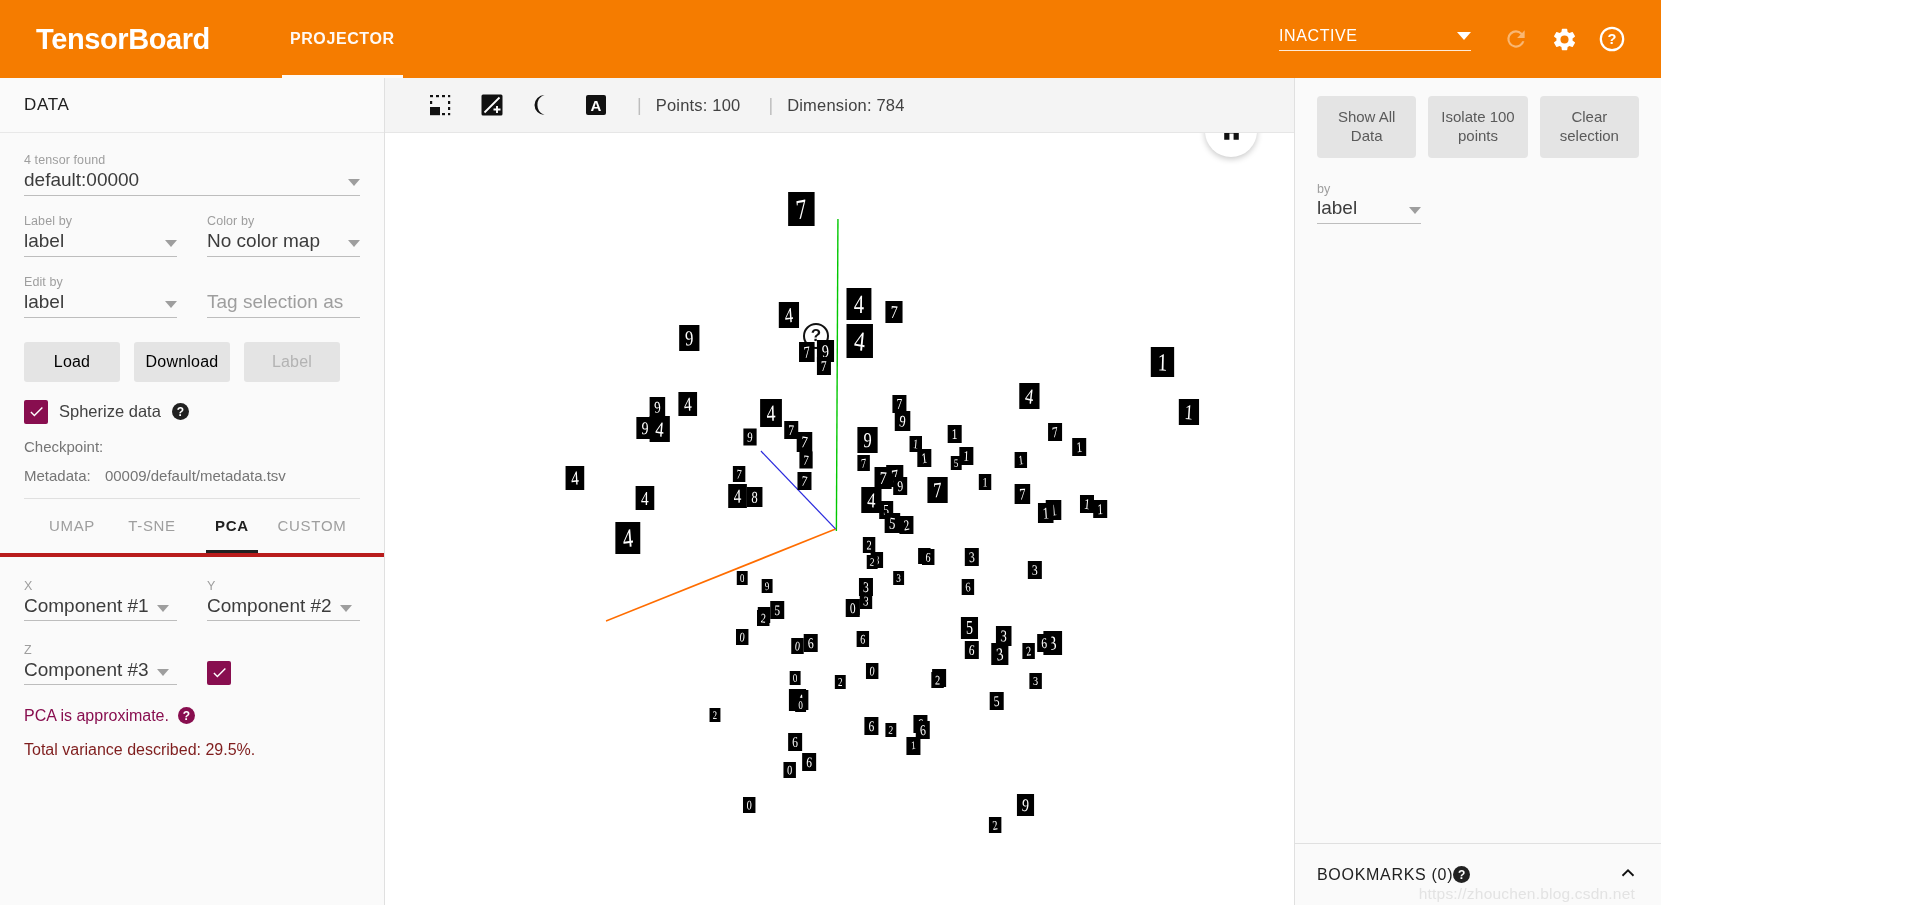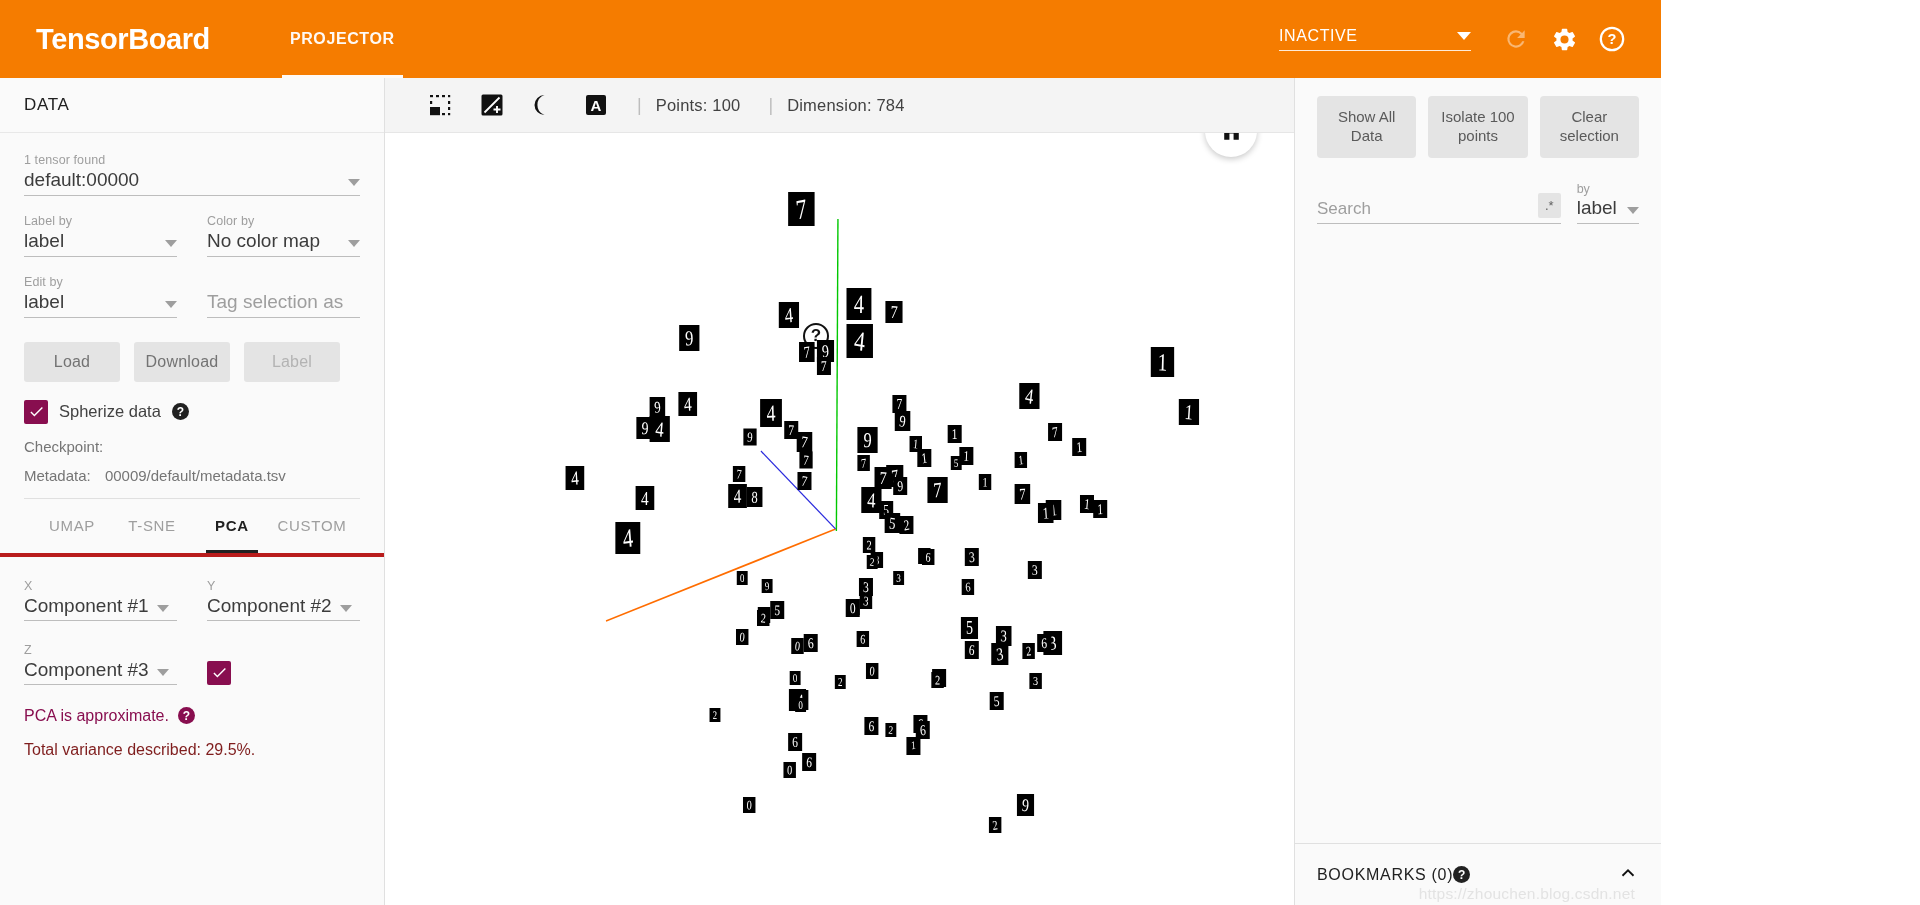--- a/index.html
+++ b/index.html
@@ -78,21 +78,21 @@
   .tri {
     margin-left: auto; width: 0; height: 0;
     border-left: 6px solid transparent; border-right: 6px solid transparent;
     border-top: 7px solid #9e9e9e; margin-bottom: 5px;
   }
   .row2 { display: flex; gap: 30px; }
   .row2 > .field { flex: 1; }
 
   .btn-row { display: flex; gap: 14px; margin: 6px 0 18px 0; }
   .mbtn {
-    background: #e4e4e4; border: none; border-radius: 3px; color: #737373;
+    background: #e4e4e4; border: none; border-radius: 3px; color: #000000;
     font-size: 16px; font-family: inherit; padding: 11px 0; width: 96px;
     cursor: pointer; letter-spacing: .2px;
   }
   .mbtn.disabled { color: #b3b3b3; cursor: default; }
 
   .check-row { display: flex; align-items: center; gap: 11px; margin-bottom: 14px; }
   .cb {
     width: 24px; height: 24px; background: #880e4f; border-radius: 2px;
     display: flex; align-items: center; justify-content: center; cursor: pointer;
   }
@@ -237,21 +237,21 @@
   </div>
 
   <div class="body">
 
     <div class="left">
       <div class="panel-head">DATA</div>
 
       <div class="left-body">
 
         <div class="field">
-          <span class="field-label">1 tensor found</span>
+          <span class="field-label">4 tensor found</span>
           <div class="field-ctl">
             <span class="v">default:00000</span>
             <span class="tri"></span>
           </div>
         </div>
 
         <div class="row2">
           <div class="field">
             <span class="field-label">Label by</span>
             <div class="field-ctl">
@@ -841,24 +841,20 @@
       </div>
     </div>
 
     <div class="right">
       <div class="insp-btns">
         <button class="sbtn">Show All Data</button>
         <button class="sbtn">Isolate 100 points</button>
         <button class="sbtn">Clear selection</button>
       </div>
       <div class="search-row">
-        <div class="search-wrap">
-          <input type="text" placeholder="Search" style="">
-          <span class="regex-btn">.*</span>
-        </div>
         <div class="by-field">
           <span class="by-label">by</span>
           <div class="by-ctl">
             <span class="v">label</span>
             <span class="tri"></span>
           </div>
         </div>
       </div>
       <div class="right-spacer"></div>
       <div class="bookmarks">

